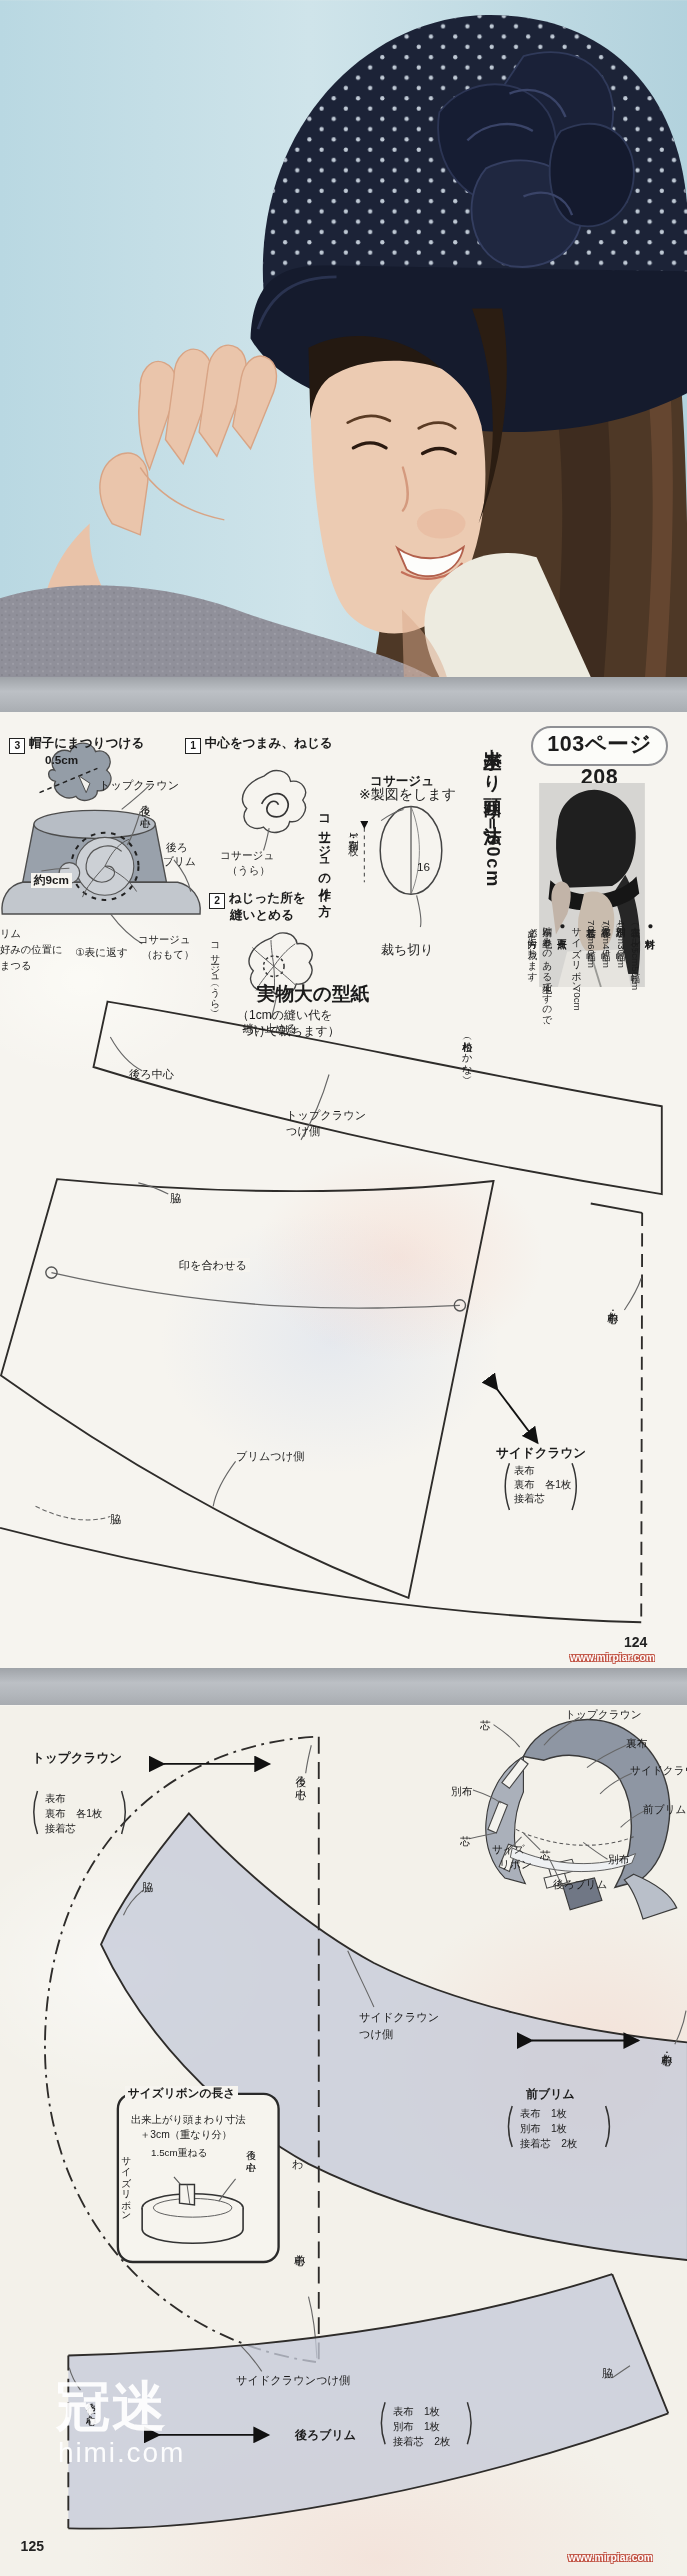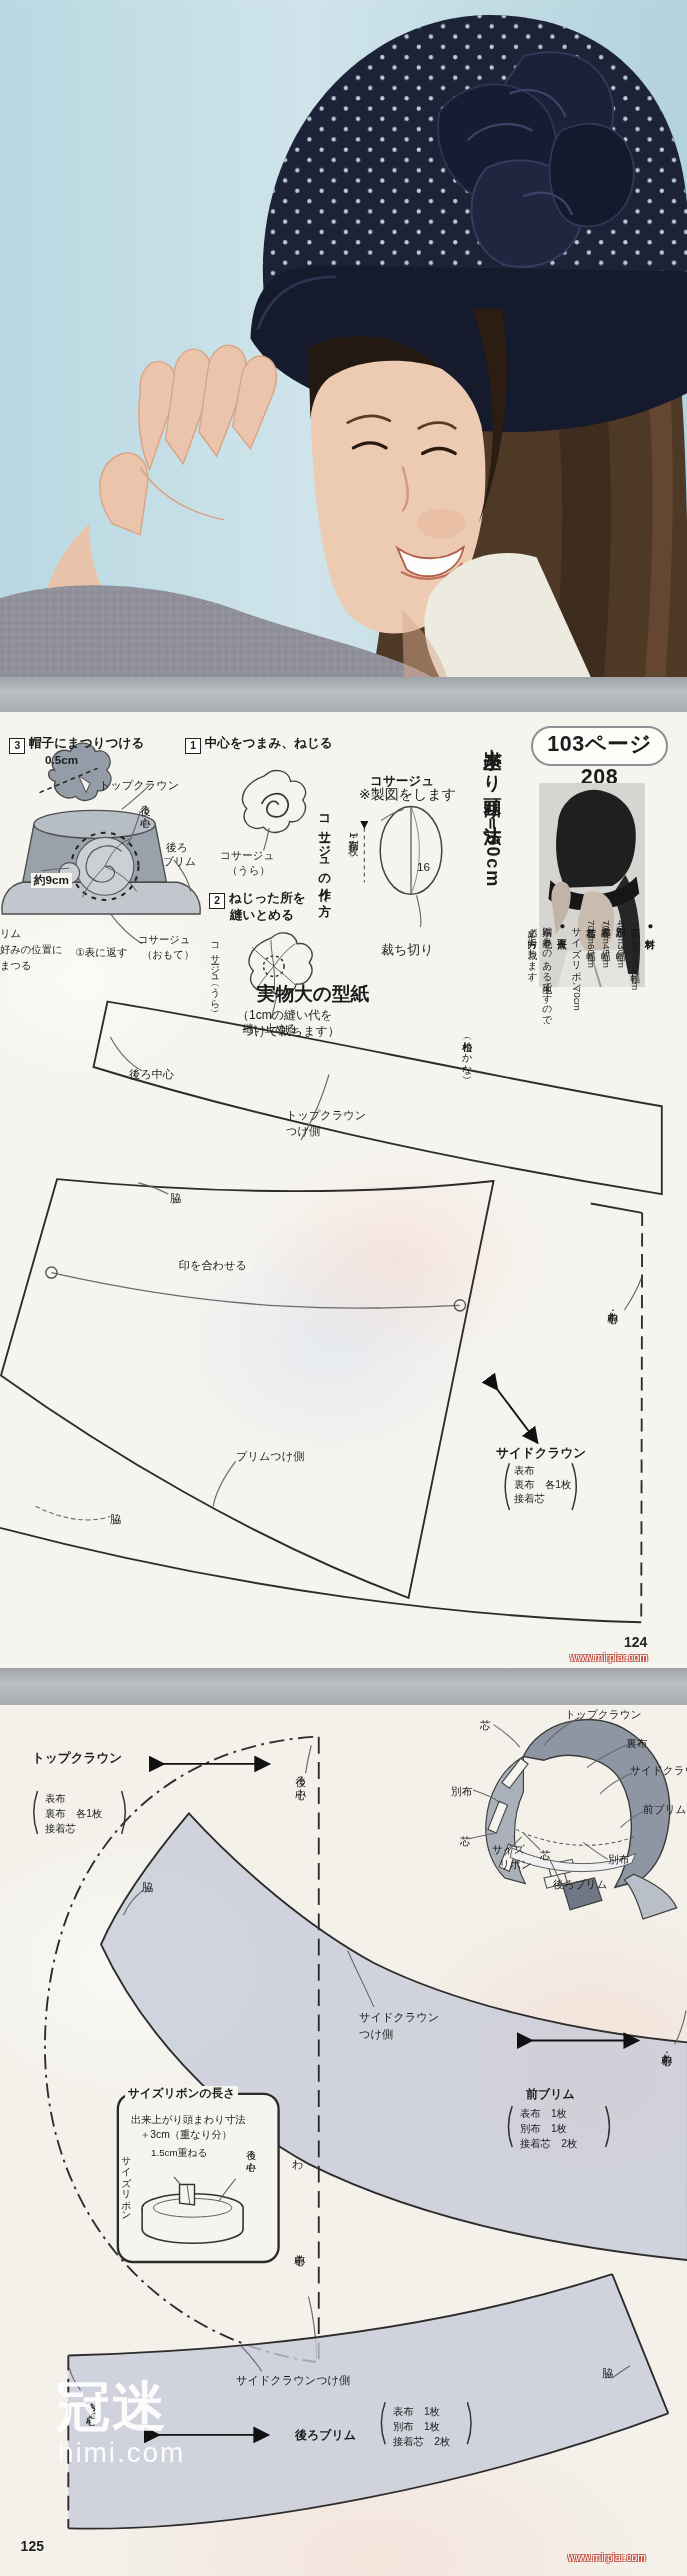--- a/index.html
+++ b/index.html
@@ -8,21 +8,21 @@
   section{position:absolute;left:0;width:688px;}
   .lbl{position:absolute;white-space:nowrap;font-size:11.2px;line-height:1.25;color:#1b1b1b;}
   .v{writing-mode:vertical-rl;}
   .b{font-weight:bold;}
   .numbox{display:inline-block;width:14px;height:14px;border:1.7px solid #222;font-size:10.3px;
           font-weight:bold;text-align:center;line-height:14px;margin-right:3.7px;vertical-align:-1.9px;background:#fff;}
   .steptitle{font-size:12.6px;font-weight:bold;}
   .pill{position:absolute;border:2.8px solid #8f9094;border-radius:20.6px;background:#fcfcf9;
         font-weight:bold;font-size:21.5px;text-align:center;letter-spacing:0.5px;}
   .wm{position:absolute;color:rgba(255,255,255,.92);font-weight:bold;letter-spacing:1.9px;}
-  .site{position:absolute;font-size:10.3px;font-weight:normal;color:#fff;
+  .site{position:absolute;font-size:10.3px;font-weight:bold;color:#fff;
         text-shadow:0.9px 0.9px 0 #c05040,-0.9px -0.9px 0 #c05040,0.9px -0.9px 0 #c05040,-0.9px 0.9px 0 #c05040;}
   .pageno{position:absolute;font-size:14px;font-weight:bold;color:#222;}
   .divider{position:absolute;left:0;width:688px;background:linear-gradient(180deg,#9fa3a8,#bcc0c5 40%,#b3b7bc 70%,#a8acb1);}
   #page124{top:712px;height:956px;
     background:radial-gradient(206px 150px at 58% 57%,rgba(248,185,165,.25),rgba(248,185,165,0) 70%),
                radial-gradient(243px 187px at 48% 66%,rgba(165,190,235,.20),rgba(165,190,235,0) 70%),
                radial-gradient(187px 140px at 12% 28%,rgba(255,255,250,.6),rgba(255,255,250,0) 70%),#f6f4ef;}
   #page125{top:1706px;height:870px;
     background:radial-gradient(299px 243px at 86% 42%,rgba(243,196,182,.38),rgba(243,196,182,0) 72%),
                radial-gradient(393px 206px at 55% 98%,rgba(244,203,192,.35),rgba(244,203,192,0) 75%),

